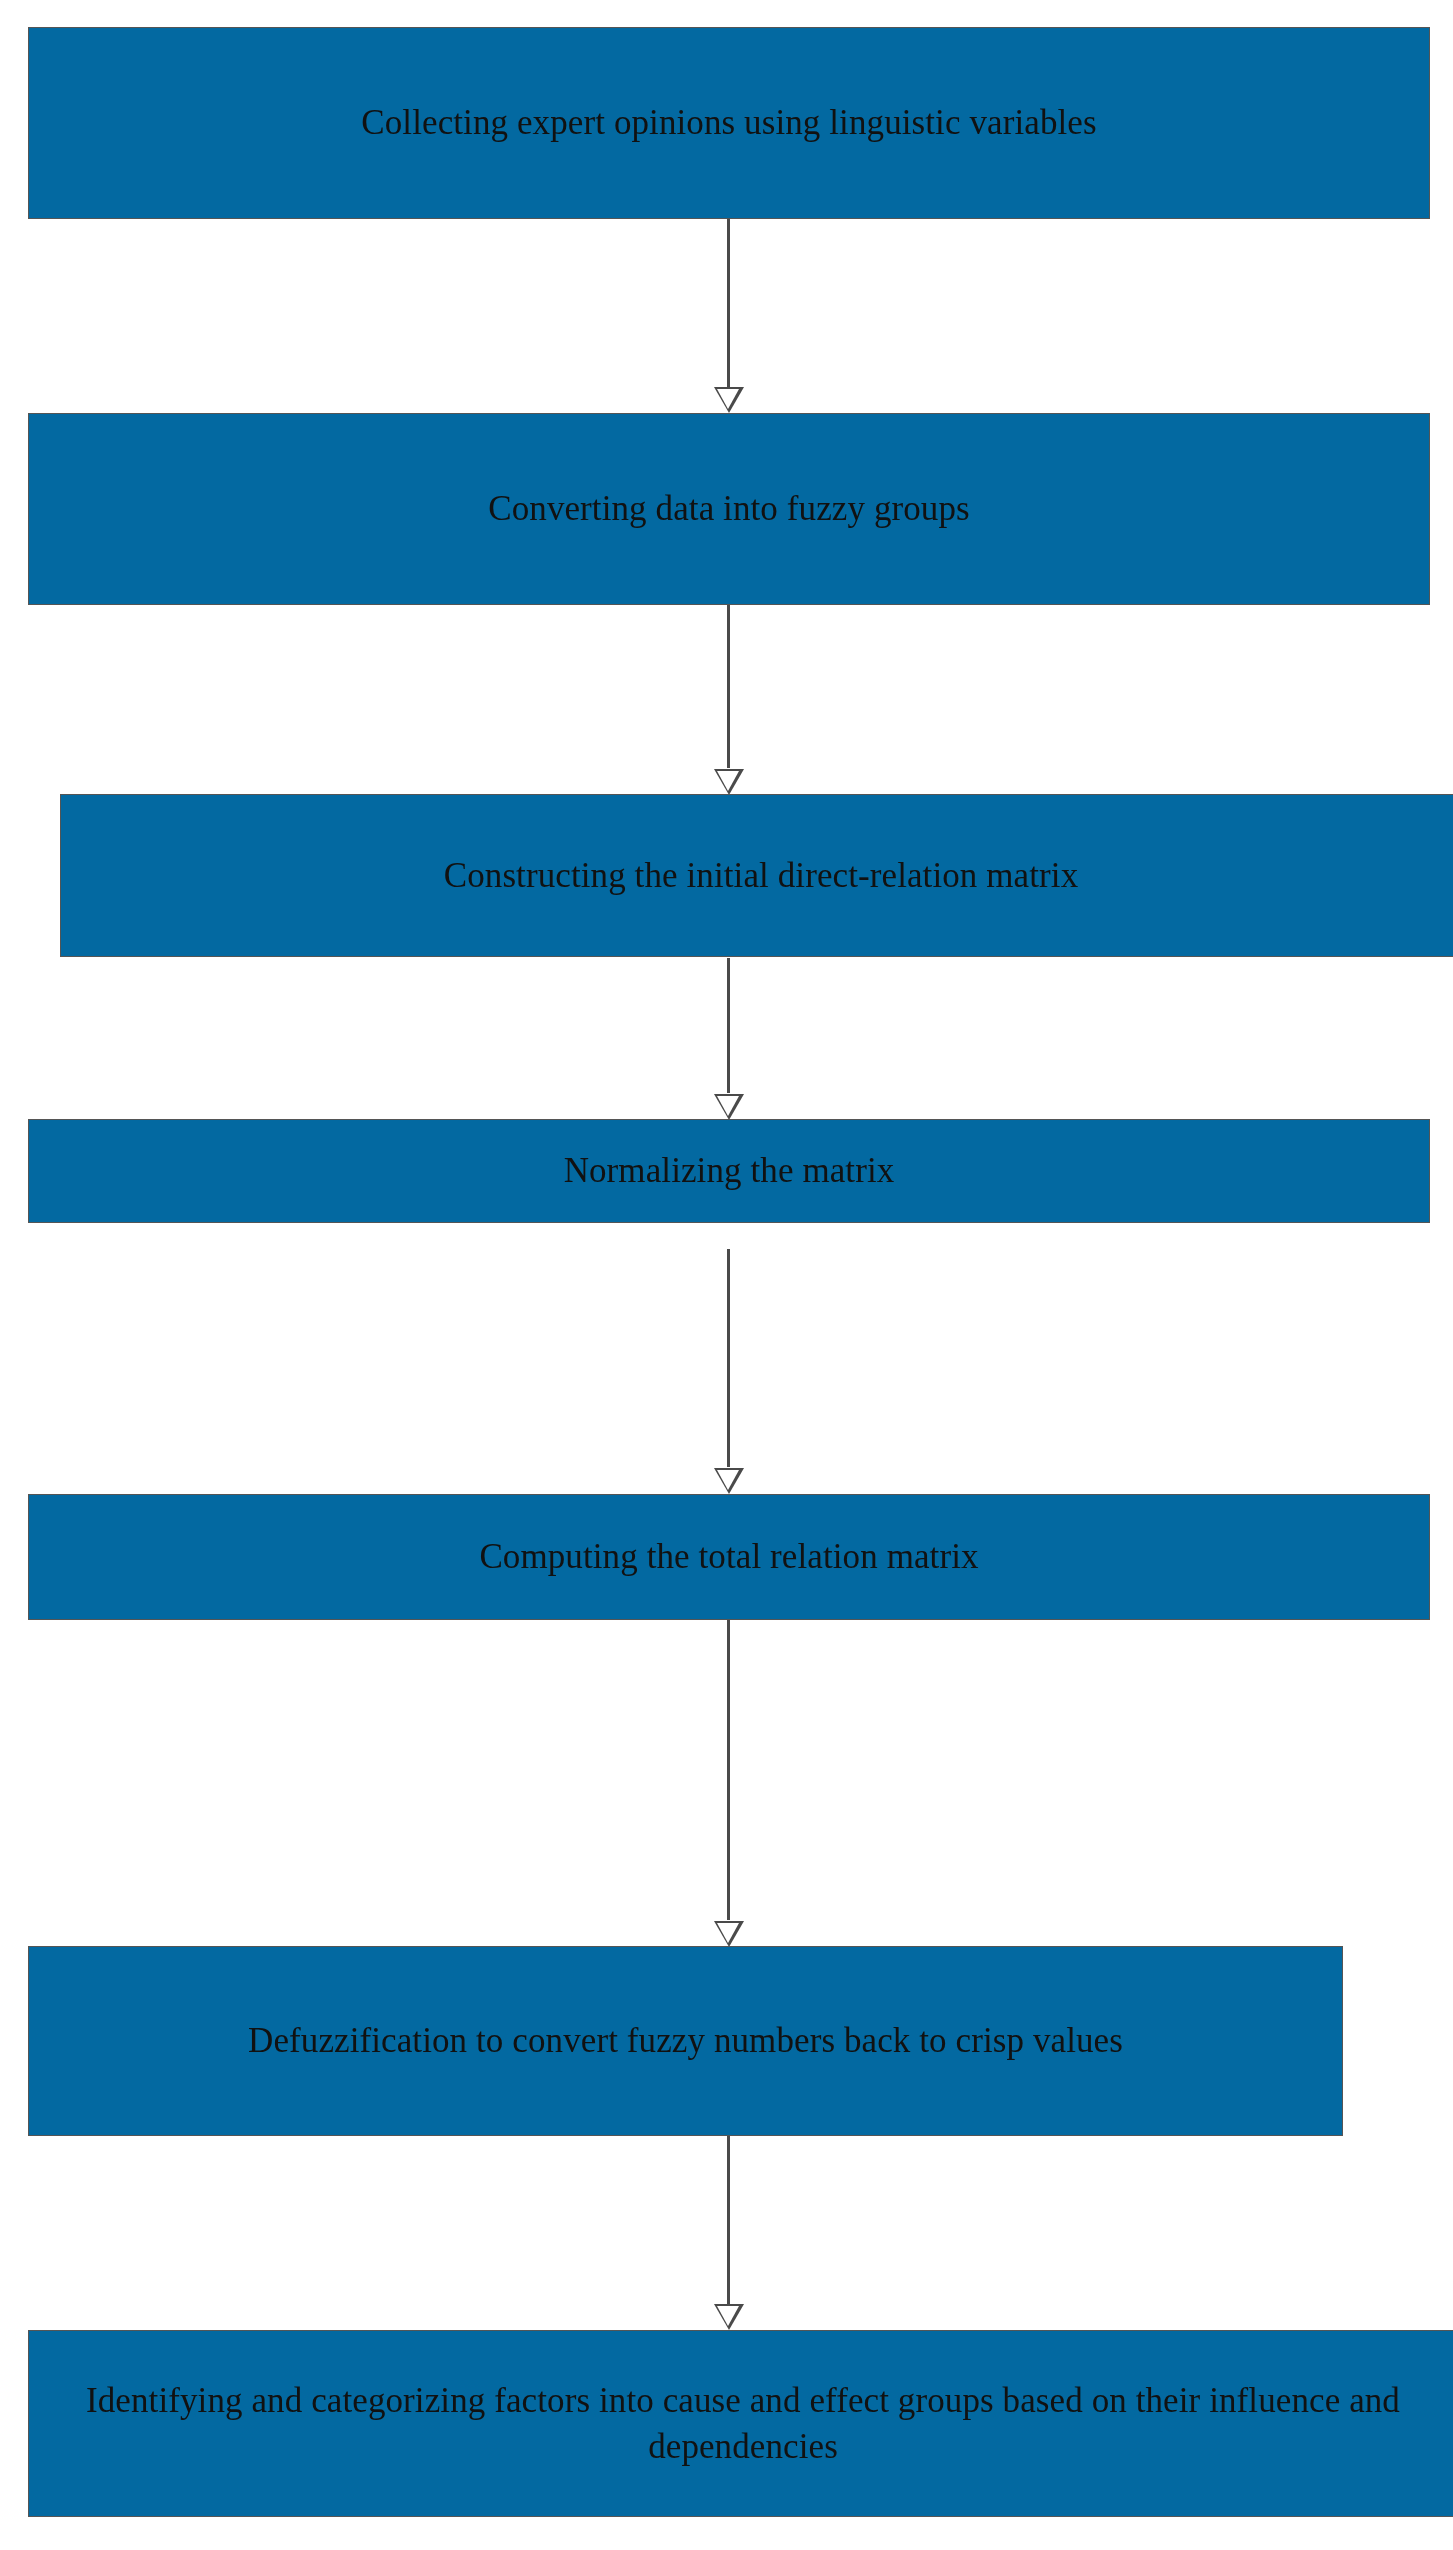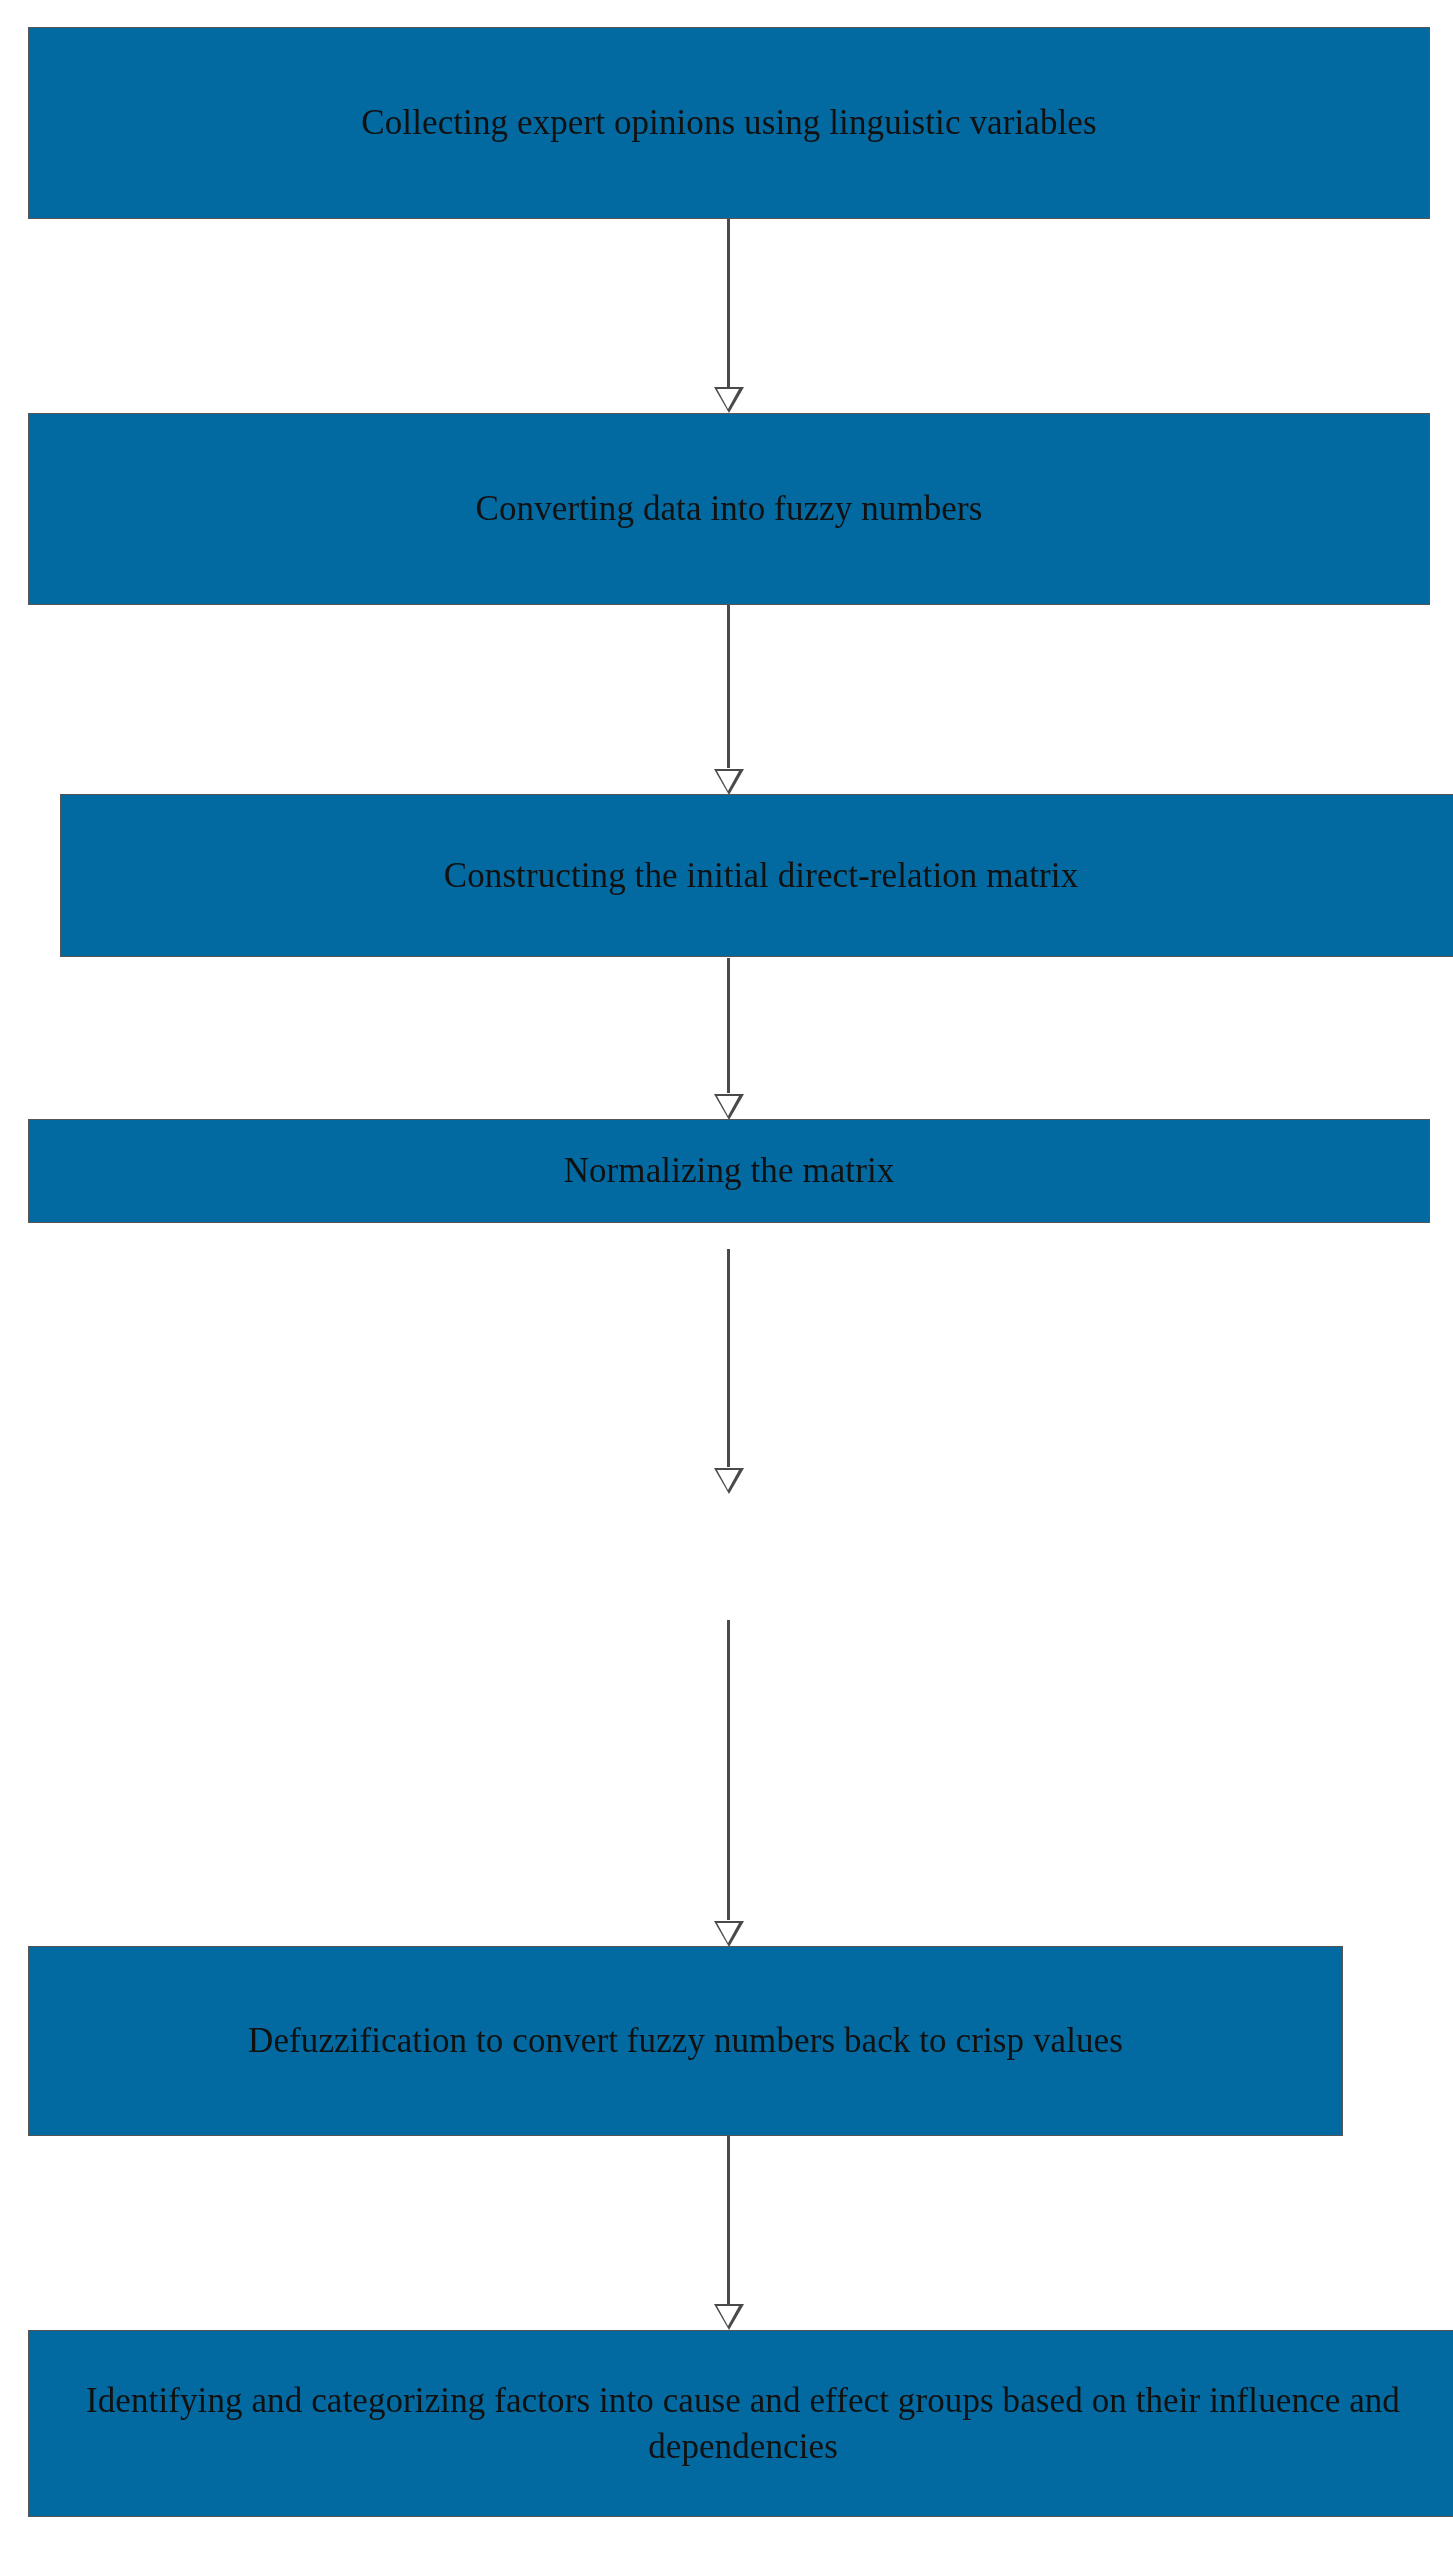--- a/index.html
+++ b/index.html
@@ -76,21 +76,21 @@
   <div class="flow-node" style="left:28px; top:26.5px; width:1402px; height:192px;">
     <span class="node-text">Collecting expert opinions using linguistic variables</span>
   </div>
 
   <div class="connector" style="left:704px; top:219px; width:49px; height:194px;">
     <div class="stem" style="height:168px;"></div>
     <div class="head"></div>
   </div>
 
   <div class="flow-node" style="left:28px; top:413px; width:1402px; height:192px;">
-    <span class="node-text">Converting data into fuzzy numbers</span>
+    <span class="node-text">Converting data into fuzzy groups</span>
   </div>
 
   <div class="connector" style="left:704px; top:605px; width:49px; height:190px;">
     <div class="stem" style="height:163px;"></div>
     <div class="head"></div>
   </div>
 
   <div class="flow-node" style="left:28px; top:794px; width:1402px; height:163px;margin-left:32px;">
     <span class="node-text">Constructing the initial direct-relation matrix</span>
   </div>
@@ -102,20 +102,23 @@
 
   <div class="flow-node" style="left:28px; top:1119px; width:1402px; height:104px;">
     <span class="node-text">Normalizing the matrix</span>
   </div>
 
   <div class="connector" style="left:704px; top:1249px; width:49px; height:245px;">
     <div class="stem" style="height:218px;"></div>
     <div class="head"></div>
   </div>
 
+  <div class="flow-node" style="left:28px; top:1494px; width:1402px; height:126px;">
+    <span class="node-text">Computing the total relation matrix</span>
+  </div>
 
   <div class="connector" style="left:704px; top:1620px; width:49px; height:327px;">
     <div class="stem" style="height:300px;"></div>
     <div class="head"></div>
   </div>
 
   <div class="flow-node" style="left:28px; top:1946px; width:1315px; height:190px;">
     <span class="node-text">Defuzzification to convert fuzzy numbers back to crisp values</span>
   </div>
 

